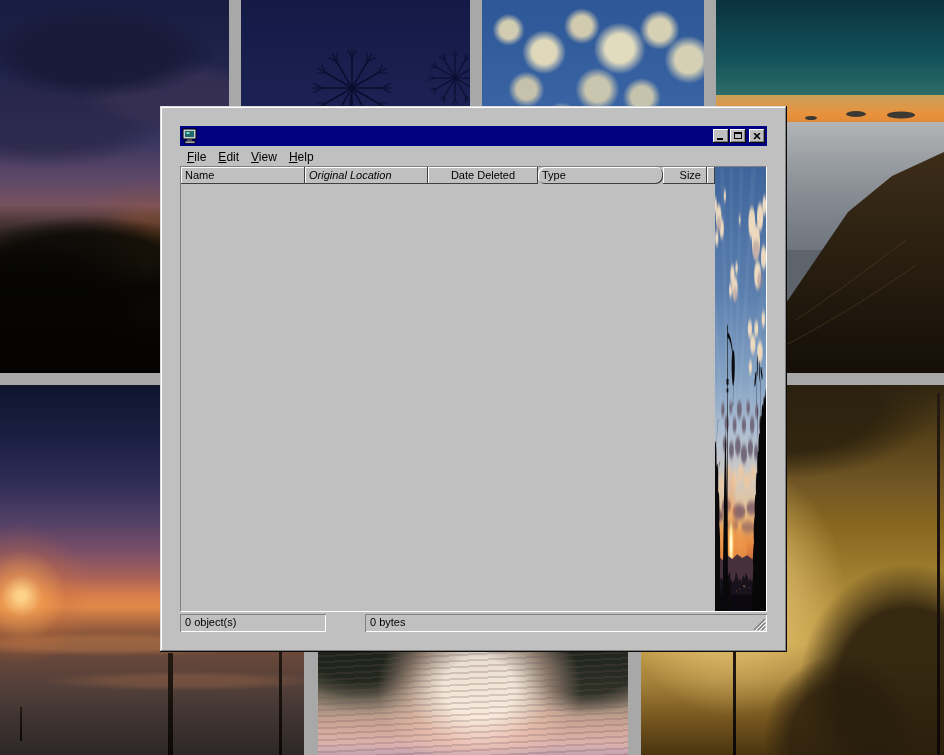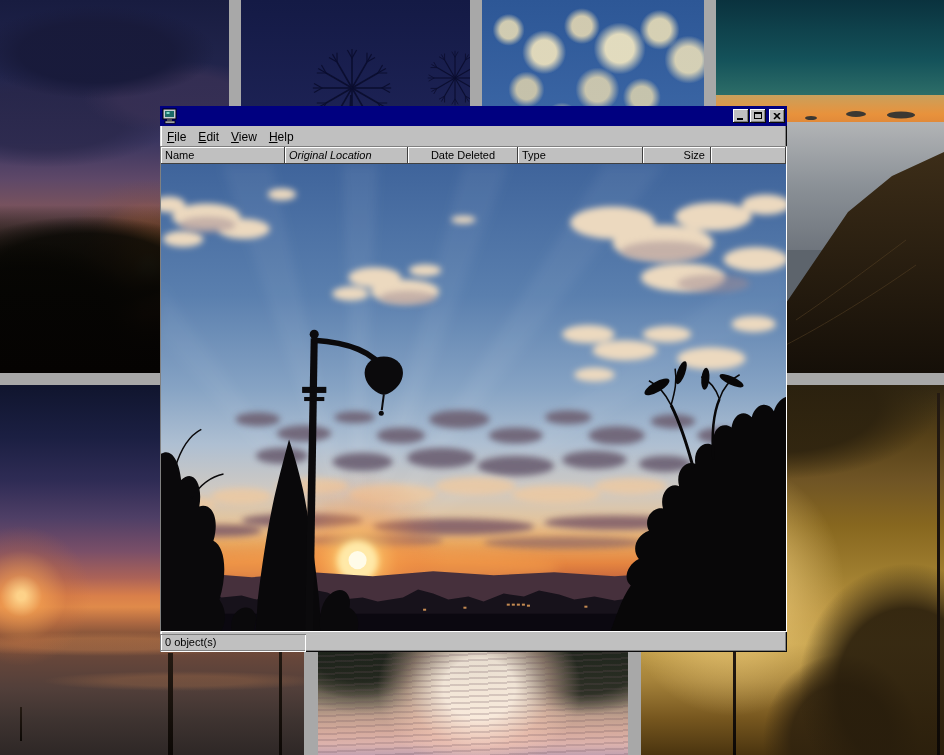--- a/index.html
+++ b/index.html
@@ -56,40 +56,40 @@
   .pole{position:absolute;background:linear-gradient(180deg,#241a12,#0c0805);}
   .b1 .p1{left:168px;top:268px;width:5px;height:102px;}
   .b1 .p2{left:279px;top:256px;width:3px;height:114px;}
   .b1 .p3{left:20px;top:322px;width:2px;height:34px;}
   .b3 .p1{left:92px;top:264px;width:3px;height:106px;}
   .b3 .p2{left:296px;top:8px;width:3px;height:362px;}
 
   
   .window{position:absolute;left:160px;top:106px;width:627px;height:546px;background:#c0c0c0;
     box-shadow:inset -1px -1px 0 #0a0a0a,inset 1px 1px 0 #dcdcdc,inset -2px -2px 0 #808080,inset 2px 2px 0 #fff;
-    padding:0;box-sizing:border-box;display:flex;flex-direction:column;z-index:10;}
+    padding:20px;box-sizing:border-box;display:flex;flex-direction:column;z-index:10;}
   .titlebar{height:20px;background:#000080;display:flex;align-items:center;padding:0 2px;flex:0 0 auto;}
   .title-icon{width:16px;height:16px;margin-right:3px;flex:0 0 auto;}
   .title-text{flex:1;color:#fff;font-size:12px;font-weight:bold;overflow:hidden;white-space:nowrap;}
   .tb-btn{width:16px;height:14px;background:#c0c0c0;margin-left:1px;flex:0 0 auto;
     box-shadow:inset -1px -1px 0 #0a0a0a,inset 1px 1px 0 #fff,inset -2px -2px 0 #808080;
     display:flex;align-items:center;justify-content:center;position:relative;}
   .tb-close{margin-left:3px;}
   .g-min{width:6px;height:2px;background:#000;position:absolute;left:4px;bottom:3px;}
   .g-max{width:8px;height:7px;border:1px solid #000;border-top-width:2px;box-sizing:border-box;margin-bottom:1px;}
   .menubar{height:19px;display:flex;align-items:center;padding-left:1px;flex:0 0 auto;margin-top:1px;}
   .menu-item{font-size:12px;color:#000;padding:2px 6px;}
   .menu-item u{text-decoration:underline;}
-  .listarea{flex:1;display:flex;flex-direction:column;min-height:0;
+  .listarea{flex:1;display:flex;flex-direction:row;min-height:0;
     border:1px solid;border-color:#808080 #fff #fff #808080;}
   .hdr{height:17px;display:flex;flex:0 0 auto;background:#c0c0c0;}
   .hcell{box-sizing:border-box;font-size:11px;color:#000;padding:2px 4px 0;overflow:hidden;white-space:nowrap;
     box-shadow:inset -1px -1px 0 #404040,inset 1px 1px 0 #fff;}
-  .hc0{width:124px;} .hc1{width:123px;font-style:italic;} .hc2{width:110px;text-align:center;} .hc3{width:125px;}
-  .hc4{width:68px;text-align:right;padding-right:6px;} .hc5{flex:1;}
+  .hc0{width:124px;} .hc1{width:123px;font-style:italic;} .hc2{width:110px;text-align:center;} .hc3{width:125px;border-radius:7px;}
+  .hc4{width:44px;text-align:right;padding-right:6px;} .hc5{flex:1;}
   .content{flex:1;position:relative;background:#000;min-height:0;
     box-shadow:inset 1px 1px 0 #404040;}
   .content svg{display:block;width:100%;height:100%;}
   .statusbar{height:18px;margin-top:2px;display:flex;flex:0 0 auto;gap:36px;}
   .spanel{box-sizing:border-box;font-size:11px;color:#000;padding:2px 5px 0;white-space:nowrap;
     box-shadow:inset 1px 1px 0 #808080,inset -1px -1px 0 #fff;}
   .sp1{width:146px;margin-right:3px;}
   .sp2{flex:1;position:relative;}
   .grip{position:absolute;right:1px;bottom:1px;width:13px;height:13px;}
 </style>
@@ -409,16 +409,27 @@
             <ellipse cx="516" cy="206" rx="12" ry="4" transform="rotate(-70 516 206)"></ellipse>
             <ellipse cx="566" cy="214" rx="13" ry="4" transform="rotate(25 566 214)"></ellipse>
             <ellipse cx="540" cy="212" rx="11" ry="4" transform="rotate(-85 540 212)"></ellipse>
           </g>
         </svg>
       </div>
     </div>
 
     <div class="statusbar">
       <div class="spanel sp1">0 object(s)</div>
+      <div class="spanel sp2">
+        <span>0 bytes</span>
+        <svg class="grip" viewBox="0 0 13 13">
+          <path d="M12,1 L1,12" stroke="#808080" stroke-width="1.3"></path>
+          <path d="M12,5 L5,12" stroke="#808080" stroke-width="1.3"></path>
+          <path d="M12,9 L9,12" stroke="#808080" stroke-width="1.3"></path>
+          <path d="M13,2 L2,13" stroke="#ffffff" stroke-width="1"></path>
+          <path d="M13,6 L6,13" stroke="#ffffff" stroke-width="1"></path>
+          <path d="M13,10 L10,13" stroke="#ffffff" stroke-width="1"></path>
+        </svg>
+      </div>
     </div>
 
   </div>
 </div>
 
 </body></html>

